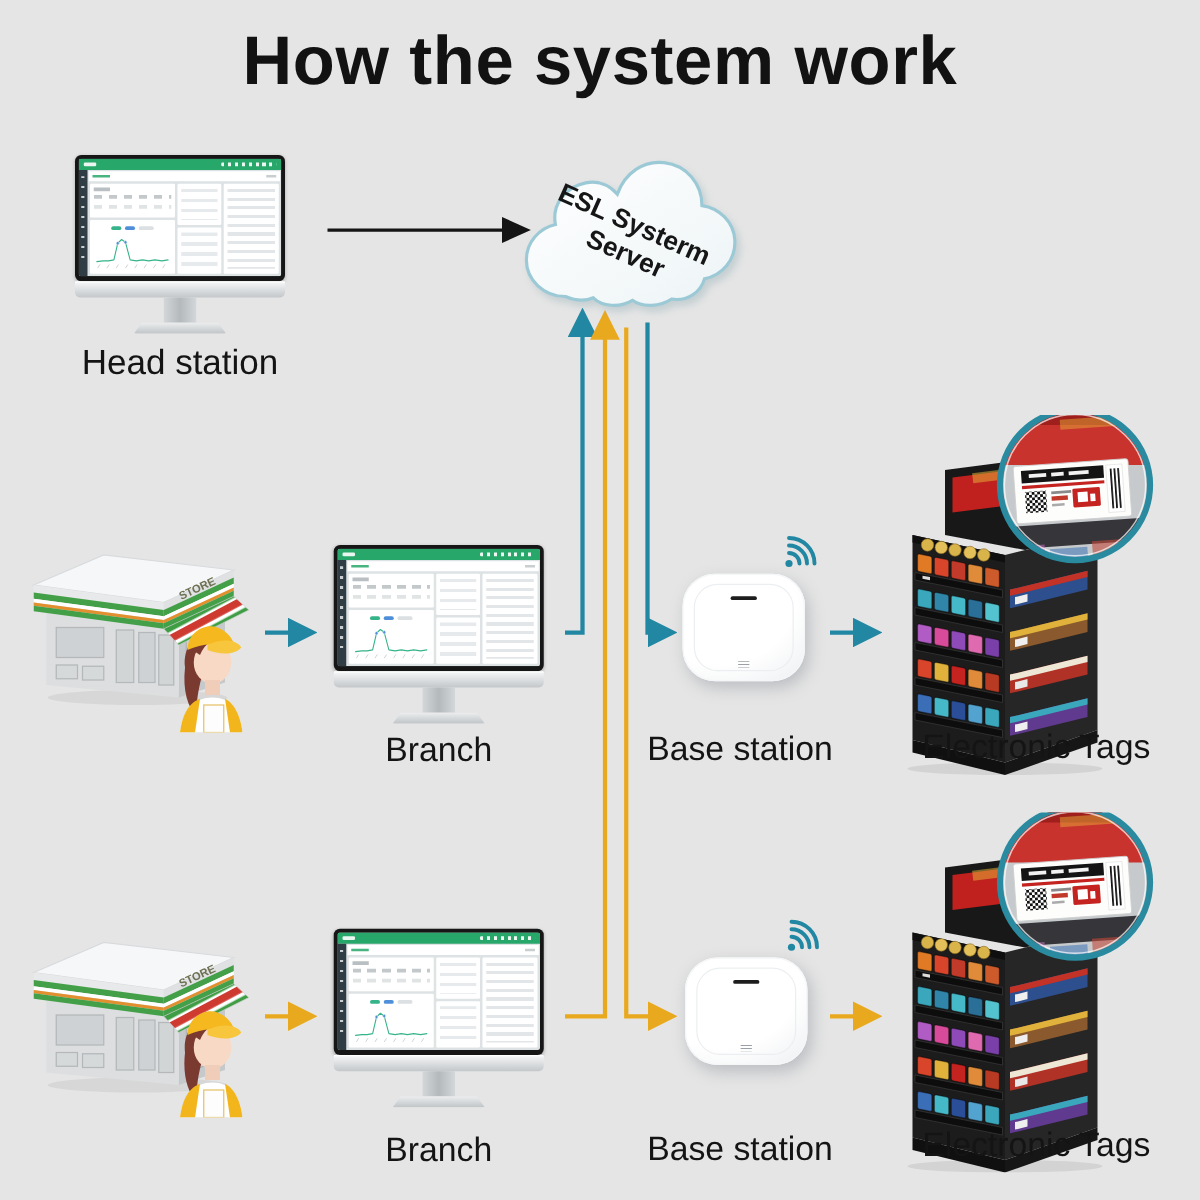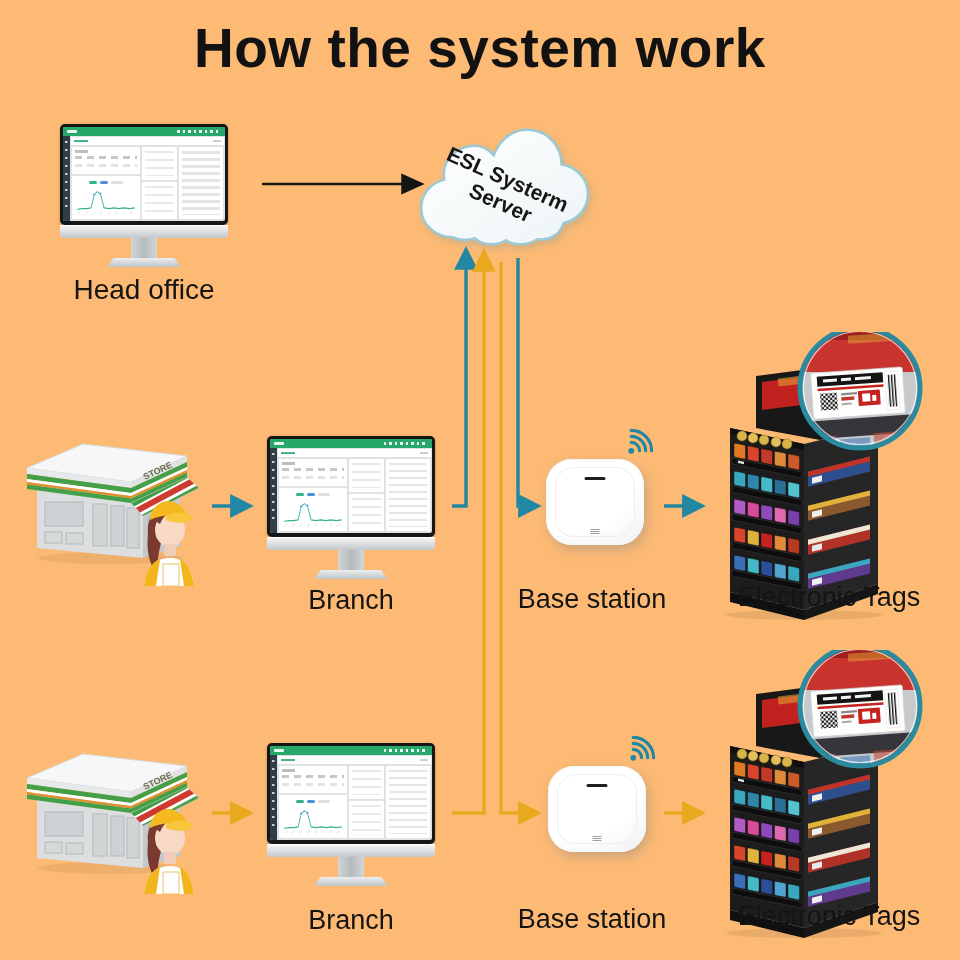--- a/index.html
+++ b/index.html
@@ -1,16 +1,16 @@
 <!DOCTYPE html>
 <html style="--teal: #2187a3; --yellow: #e9a91f; --arrow_black: #141414; --green_ui: #28a76a; --cloud_stroke: #9cc9d6; --ring: #2a8ba0; --sign_red: #c0211e;"><head>
 <meta charset="utf-8">
 <style>
   html,body{margin:0;padding:0;background:#fff;}
-  .stage{position:relative;width:960px;height:960px;background:#fdba74;overflow:hidden;
+  .stage{position:relative;width:960px;height:960px;background:#e5e5e5;overflow:hidden;
          font-family:"Liberation Sans",sans-serif;color:#141414;}
   .title{position:absolute;top:16px;left:0;width:100%;text-align:center;
          font-size:55px;font-weight:700;letter-spacing:.5px;color:#121212;}
   .lbl{position:absolute;text-align:center;font-size:27px;color:#141414;}
 
   
   .connectors{position:absolute;inset:0;pointer-events:none;}
 
   
   .monitor{position:absolute;width:168px;}
@@ -186,21 +186,21 @@
         </div>
       </div>
     </div>
   </div>
 </div>
       </div>
     <div class="mon-chin"></div>
     <div class="mon-neck"></div>
     <div class="mon-base"></div>
   </div>
-  <div class="lbl" style="left:44px;top:274px;width:200px;font-size:28px;">Head office</div>
+  <div class="lbl" style="left:44px;top:274px;width:200px;font-size:28px;">Head station</div>
 
   <div class="slot" style="left:25px;top:432px;width:175px;height:140px;">
   <svg viewBox="0 0 175 140">
     <defs>
       <pattern id="canopyStripes" width="17" height="17" patternUnits="userSpaceOnUse" patternTransform="rotate(62)">
         <rect width="17" height="17" fill="#ffffff"></rect>
         <rect x="0" width="6" height="17" fill="#cf3a30"></rect>
         <rect x="9" width="6" height="17" fill="#3f9d44"></rect>
       </pattern>
     </defs>

